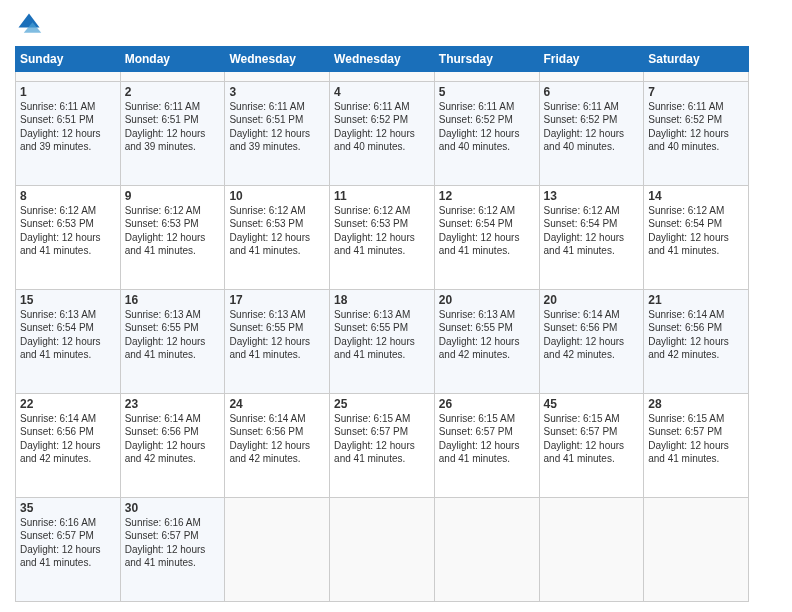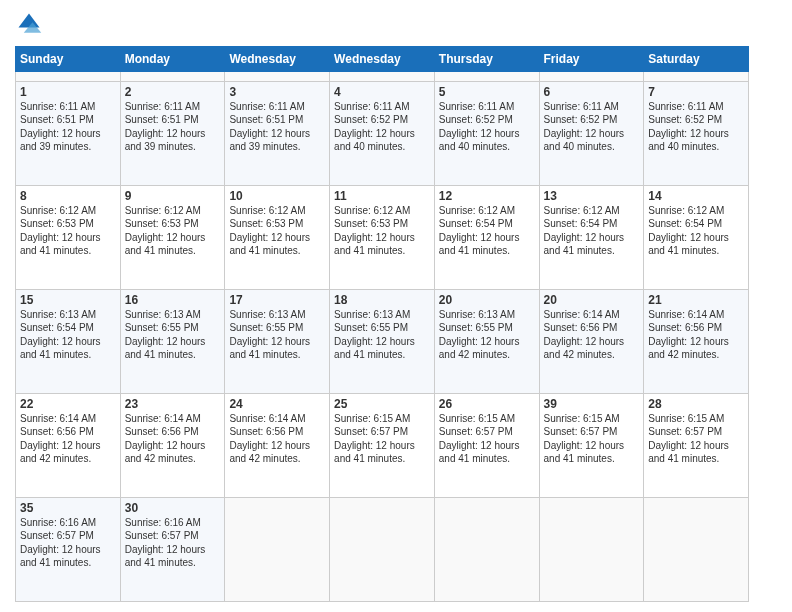--- a/index.html
+++ b/index.html
@@ -250,21 +250,21 @@
       </td>
           <td>
         <span class="day-number">25</span>
         <span class="cell-text">Sunrise: 6:15 AM<br>Sunset: 6:57 PM<br>Daylight: 12 hours and 41 minutes.</span>
       </td>
           <td>
         <span class="day-number">26</span>
         <span class="cell-text">Sunrise: 6:15 AM<br>Sunset: 6:57 PM<br>Daylight: 12 hours and 41 minutes.</span>
       </td>
           <td>
-        <span class="day-number">39</span>
+        <span class="day-number">45</span>
         <span class="cell-text">Sunrise: 6:15 AM<br>Sunset: 6:57 PM<br>Daylight: 12 hours and 41 minutes.</span>
       </td>
           <td>
         <span class="day-number">28</span>
         <span class="cell-text">Sunrise: 6:15 AM<br>Sunset: 6:57 PM<br>Daylight: 12 hours and 41 minutes.</span>
       </td>
         </tr>
         <tr>
           <td>
         <span class="day-number">35</span>

